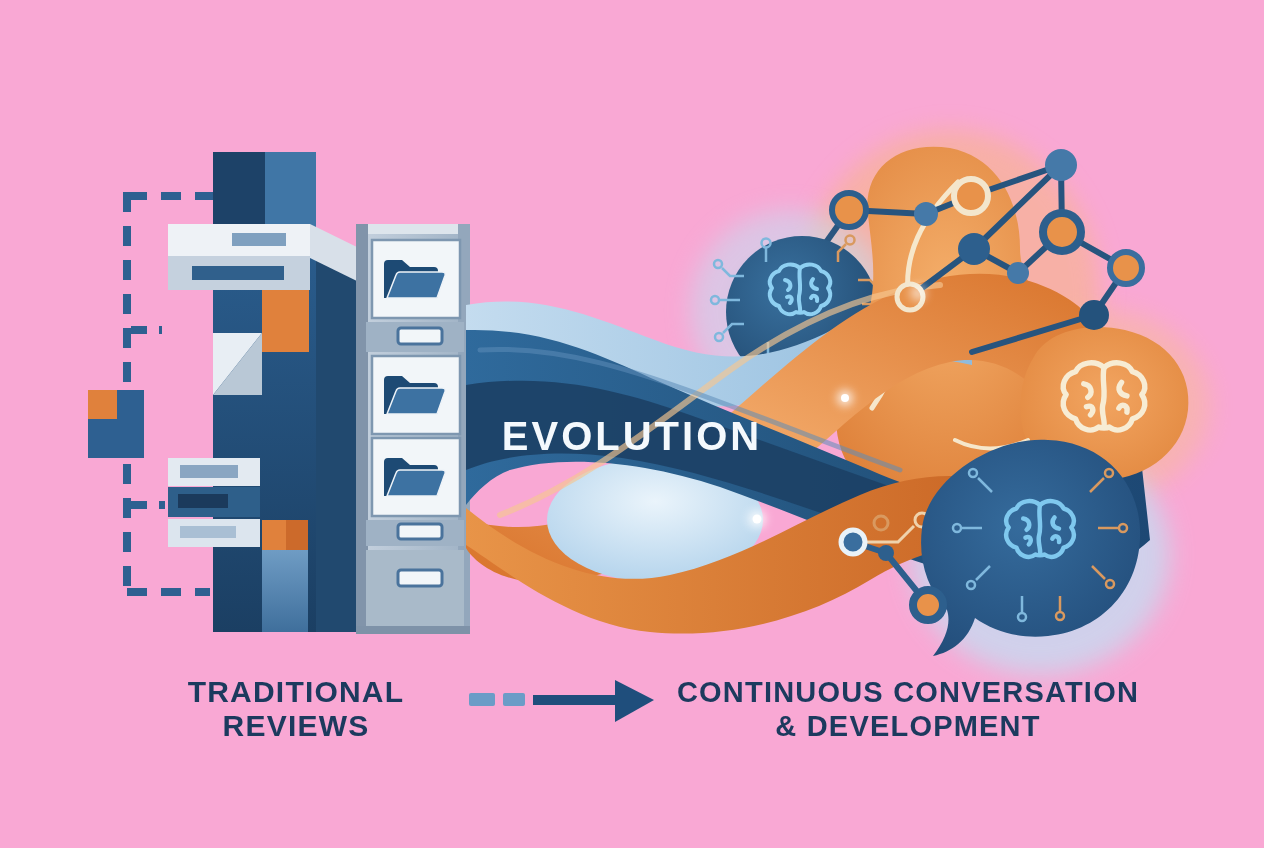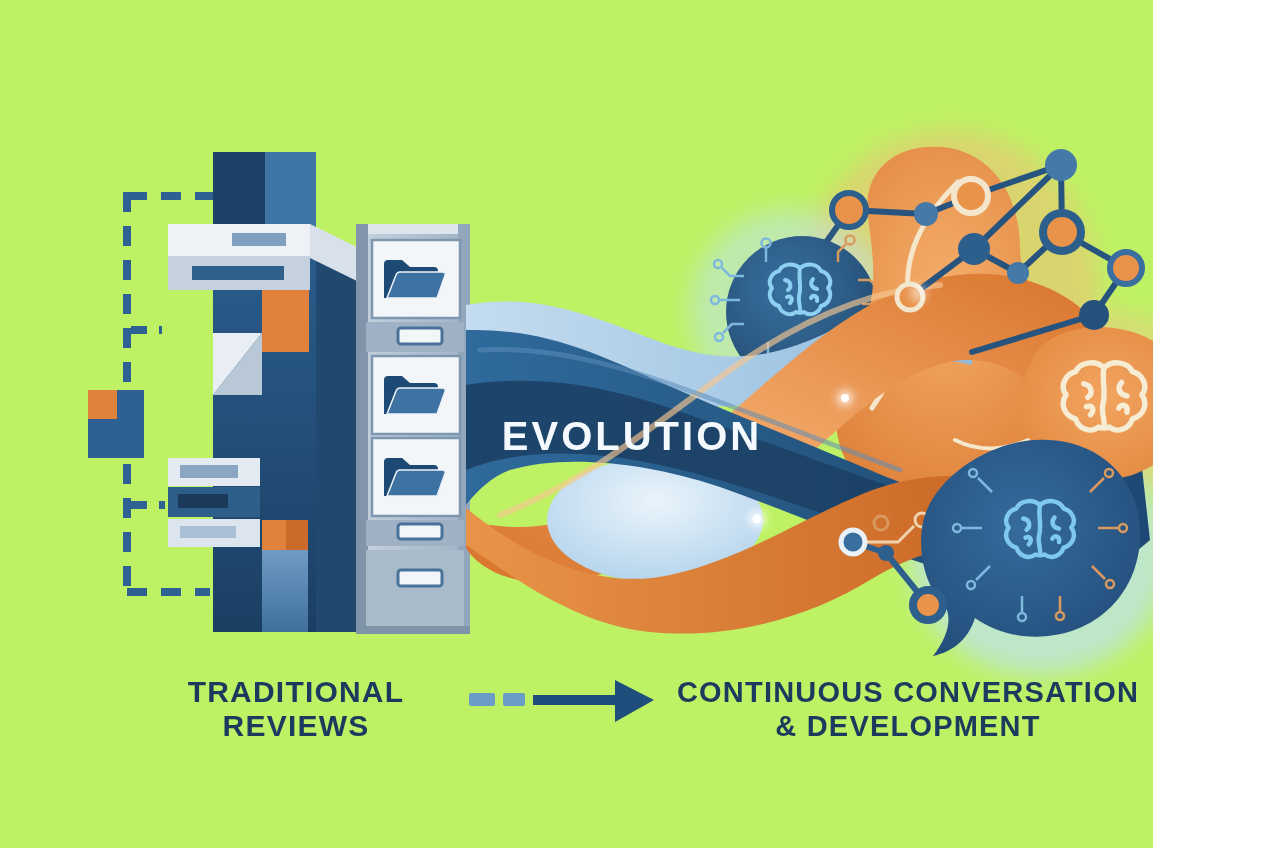--- a/index.html
+++ b/index.html
@@ -1,17 +1,17 @@
 <!DOCTYPE html>
 <html><head>
 <meta charset="utf-8">
 <style>
   html,body{margin:0;padding:0;background:#ffffff;}
   .canvas{
-    position:relative;width:1153px;height:848px;background:#bef264;overflow:hidden;
+    position:relative;width:1264px;height:848px;background:#f9a8d4;overflow:hidden;
     font-family:"Liberation Sans", sans-serif;
   }
   svg text{font-family:"Liberation Sans", sans-serif;}
   .caption{font-weight:700;letter-spacing:1.2px;fill:#1c3a5e;}
   .evo{font-weight:700;letter-spacing:3px;fill:#f4f9fd;}
 </style>
 </head>
 <body>
 
 <div class="canvas">

